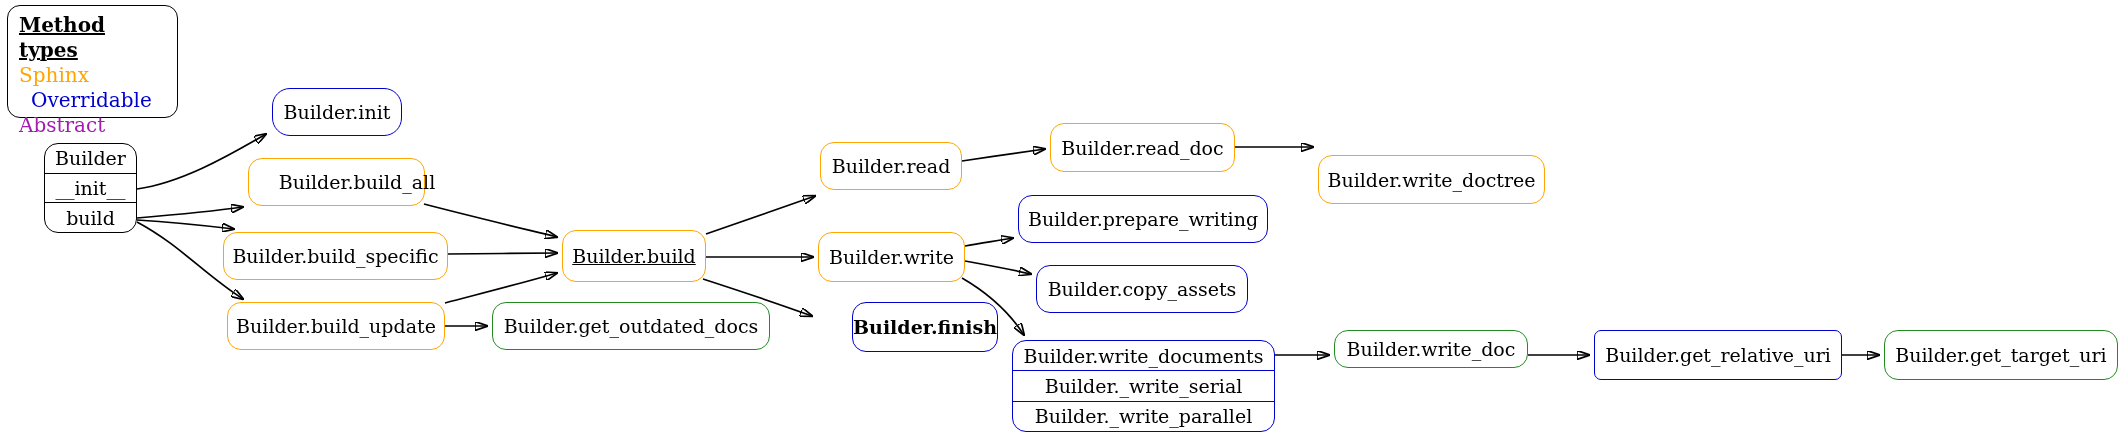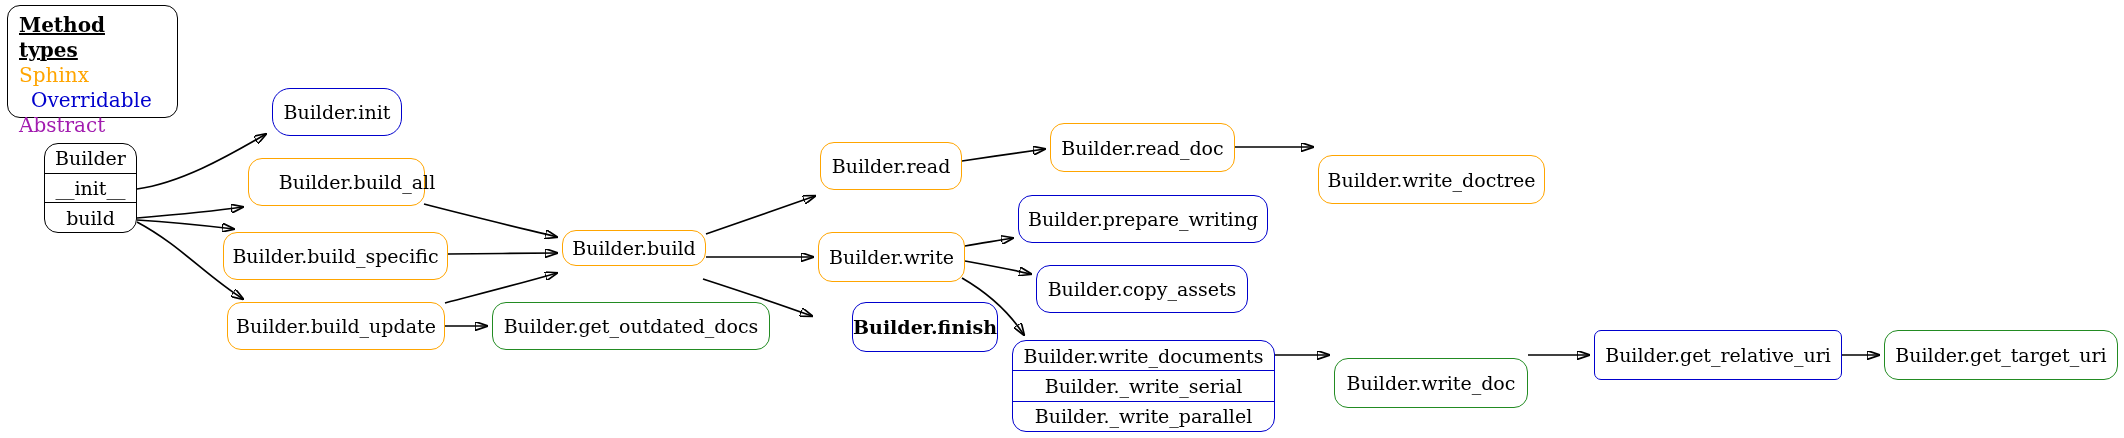--- a/index.html
+++ b/index.html
@@ -65,29 +65,29 @@
 <div class="node record" style="left: 44px; top: 143px; width: 93px; height: 90px; border-color: rgb(0, 0, 0);">
       <div class="row">Builder</div>
       <div class="row" style="border-top: 1.4px solid rgb(0, 0, 0);">__init__</div>
       <div class="row" style="border-top: 1.4px solid rgb(0, 0, 0);">build</div>
     </div>
     <div class="node" style="left: 272px; top: 88px; width: 130px; height: 48px; border-color: rgb(0, 0, 205); border-radius: 18px;">Builder.init</div>
     <div class="node" style="left: 248px; top: 158px; width: 177px; height: 48px; border-color: rgb(255, 165, 0); padding-left: 41px;">Builder.build_all</div>
     <div class="node" style="left: 223px; top: 232px; width: 225px; height: 48px; border-color: rgb(255, 165, 0);">Builder.build_specific</div>
     <div class="node" style="left: 227px; top: 302px; width: 218px; height: 48px; border-color: rgb(255, 165, 0);">Builder.build_update</div>
     <div class="node" style="left: 492px; top: 302px; width: 278px; height: 48px; border-color: rgb(34, 139, 34);">Builder.get_outdated_docs</div>
-    <div class="node" style="left: 562px; top: 230px; width: 144px; height: 36px; border-color: rgb(255, 165, 0);">Builder.build</div>
+    <div class="node" style="left: 562px; top: 230px; width: 144px; height: 52px; border-color: rgb(255, 165, 0); text-decoration: underline;">Builder.build</div>
     <div class="node" style="left: 820px; top: 142px; width: 142px; height: 48px; border-color: rgb(255, 165, 0);">Builder.read</div>
     <div class="node" style="left: 818px; top: 232px; width: 147px; height: 50px; border-color: rgb(255, 165, 0);">Builder.write</div>
     <div class="node" style="left: 852px; top: 302px; width: 146px; height: 50px; border-color: rgb(0, 0, 205); font-weight: bold;">Builder.finish</div>
     <div class="node" style="left: 1050px; top: 123px; width: 185px; height: 49px; border-color: rgb(255, 165, 0);">Builder.read_doc</div>
     <div class="node" style="left: 1318px; top: 135px; width: 227px; height: 49px; border-color: rgb(255, 165, 0); margin-top: 20px;">Builder.write_doctree</div>
     <div class="node" style="left: 1018px; top: 195px; width: 250px; height: 48px; border-color: rgb(0, 0, 205);">Builder.prepare_writing</div>
     <div class="node" style="left: 1036px; top: 265px; width: 212px; height: 48px; border-color: rgb(0, 0, 205);">Builder.copy_assets</div>
     <div class="node record" style="left: 1012px; top: 340px; width: 263px; height: 92px; border-color: rgb(0, 0, 205);">
       <div class="row">Builder.write_documents</div>
       <div class="row" style="border-top: 1.4px solid rgb(0, 0, 205);">Builder._write_serial</div>
       <div class="row" style="border-top: 1.4px solid rgb(0, 0, 205);">Builder._write_parallel</div>
     </div>
-    <div class="node" style="left: 1334px; top: 330px; width: 194px; height: 50px; border-color: rgb(34, 139, 34); margin-top: 28px;">Builder.write_doc</div>
+    <div class="node" style="left: 1334px; top: 330px; width: 194px; height: 38px; border-color: rgb(34, 139, 34);">Builder.write_doc</div>
     <div class="node" style="left: 1594px; top: 330px; width: 248px; height: 50px; border-color: rgb(0, 0, 205); border-radius: 7px;">Builder.get_relative_uri</div>
     <div class="node" style="left: 1884px; top: 330px; width: 234px; height: 50px; border-color: rgb(34, 139, 34);">Builder.get_target_uri</div>
   </div>
 
 </body></html>

